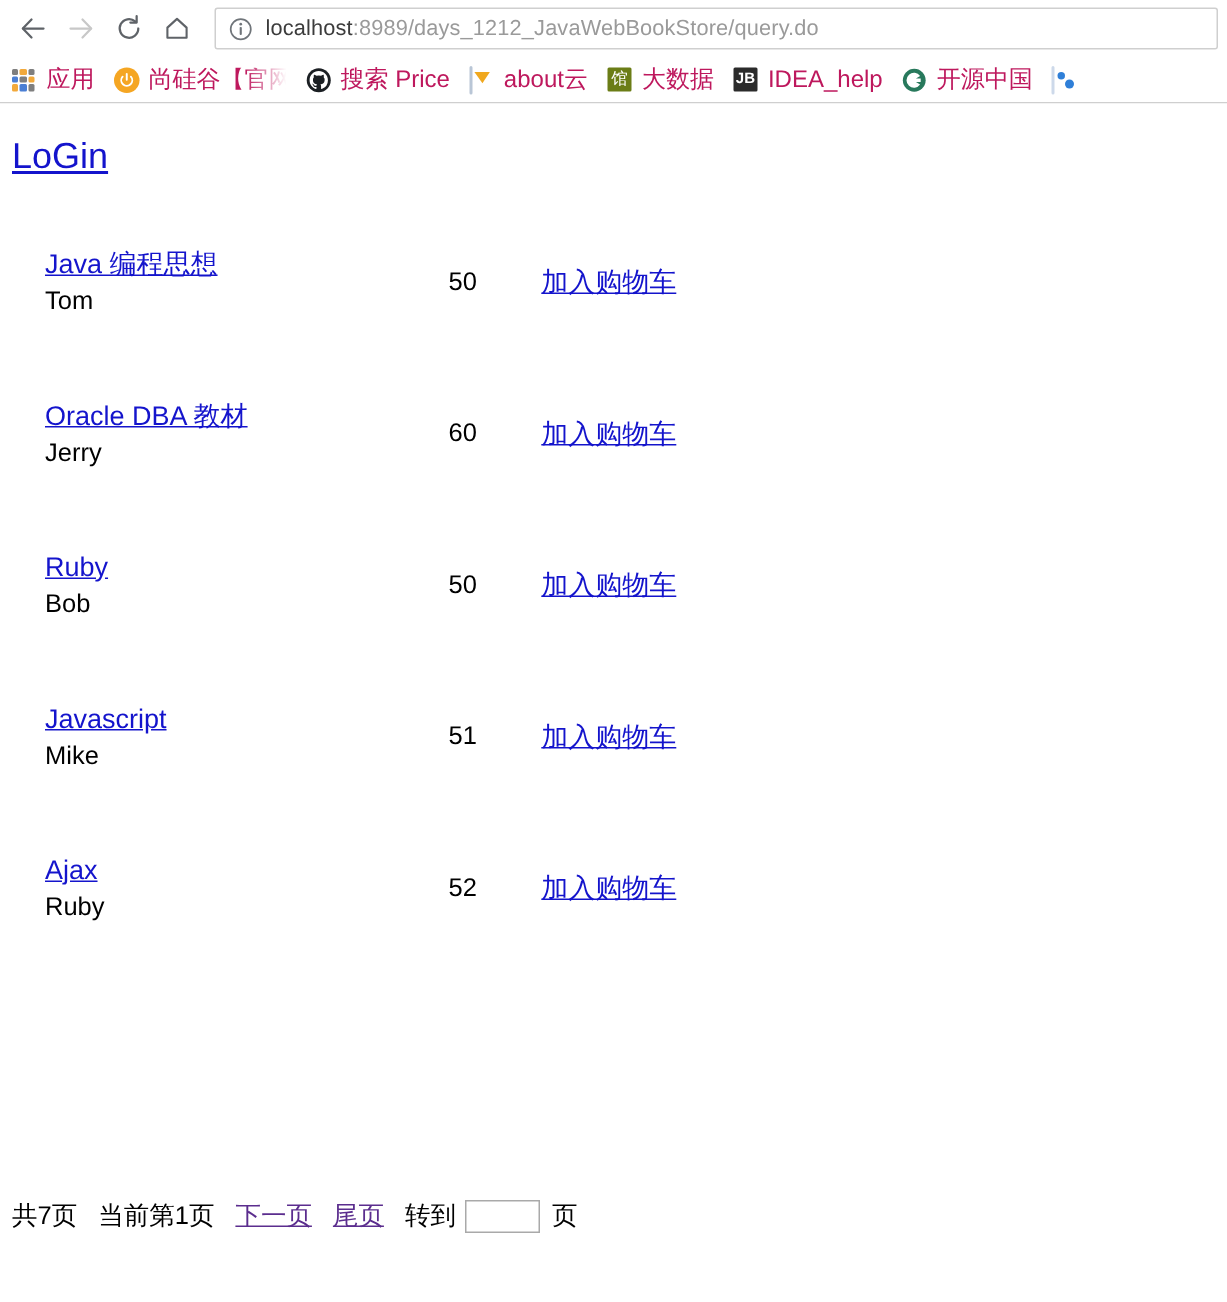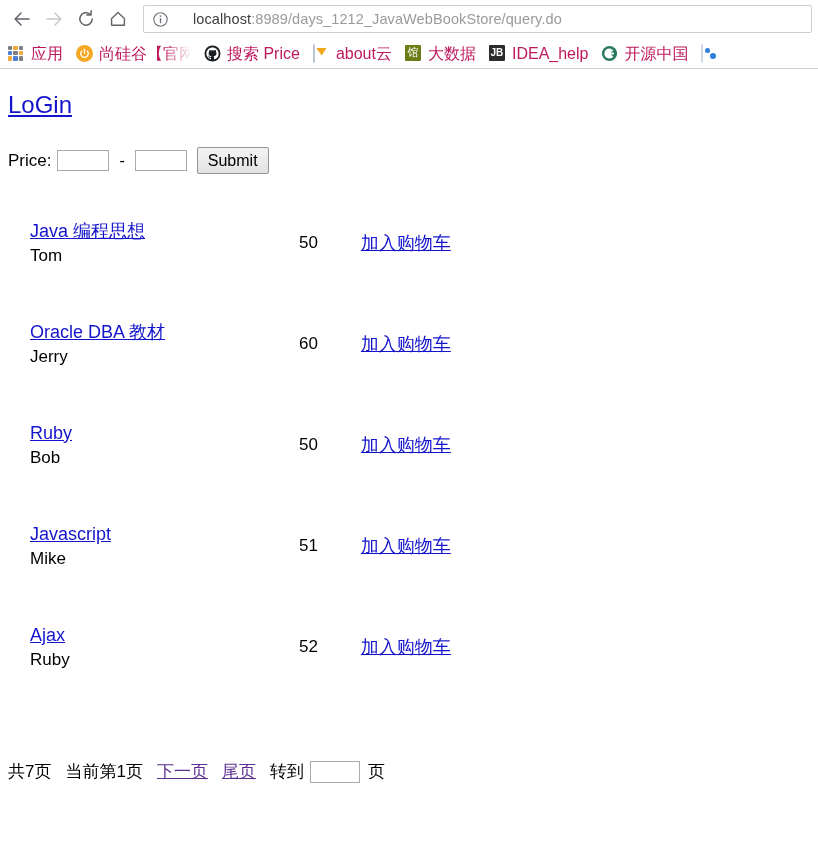--- a/index.html
+++ b/index.html
@@ -45,21 +45,20 @@
     margin-left: 9px;
     margin-right: 6px;
     border: 1px solid #cfcfcf;
     border-radius: 2px;
     background: #ffffff;
     display: flex;
     align-items: center;
     padding: 0 8px;
     box-sizing: border-box;
     min-width: 0;
-    gap: 16px;
   }
   .info-icon {
     flex: 0 0 auto;
     width: 17px;
     height: 17px;
     margin-right: 8px;
   }
   .url-text {
     font-size: 14.5px;
     color: #9a9a9a;
@@ -270,21 +269,21 @@
     color: #1414cc;
     text-decoration: underline;
     font-size: 18px;
     cursor: pointer;
   }
 
   
   .pagination {
     position: absolute;
     left: 8px;
-    top: 691px;
+    top: 730px;
     display: flex;
     align-items: center;
     font-size: 17px;
     color: #000;
   }
   .pagination .pg-text { margin-right: 14px; white-space: nowrap; }
   .pagination .pg-text:last-of-type { margin-right: 0; }
   a.visited-link {
     color: #5b2d8e;
     text-decoration: underline;
@@ -428,27 +427,20 @@
 
   <div class="chrome-divider"></div>
 </div>
 
 <div class="page">
 
   <div class="login-wrap">
     <a class="plain-link">LoGin</a>
   </div>
 
-  <div class="price-form">
-    <span class="price-label">Price:</span>
-    <input class="price-input" type="text" value="" style="">
-    <span class="dash">-</span>
-    <input class="price-input" type="text" value="" style="">
-    <button class="submit-btn">Submit</button>
-  </div>
 
   <table class="book-table">
     <tbody>
       <tr class="book-row">
         <td class="col-title">
           <a class="book-title-link">Java 编程思想</a>
           <div class="book-author">Tom</div>
         </td>
         <td class="col-price book-price">50</td>
         <td class="col-action">

